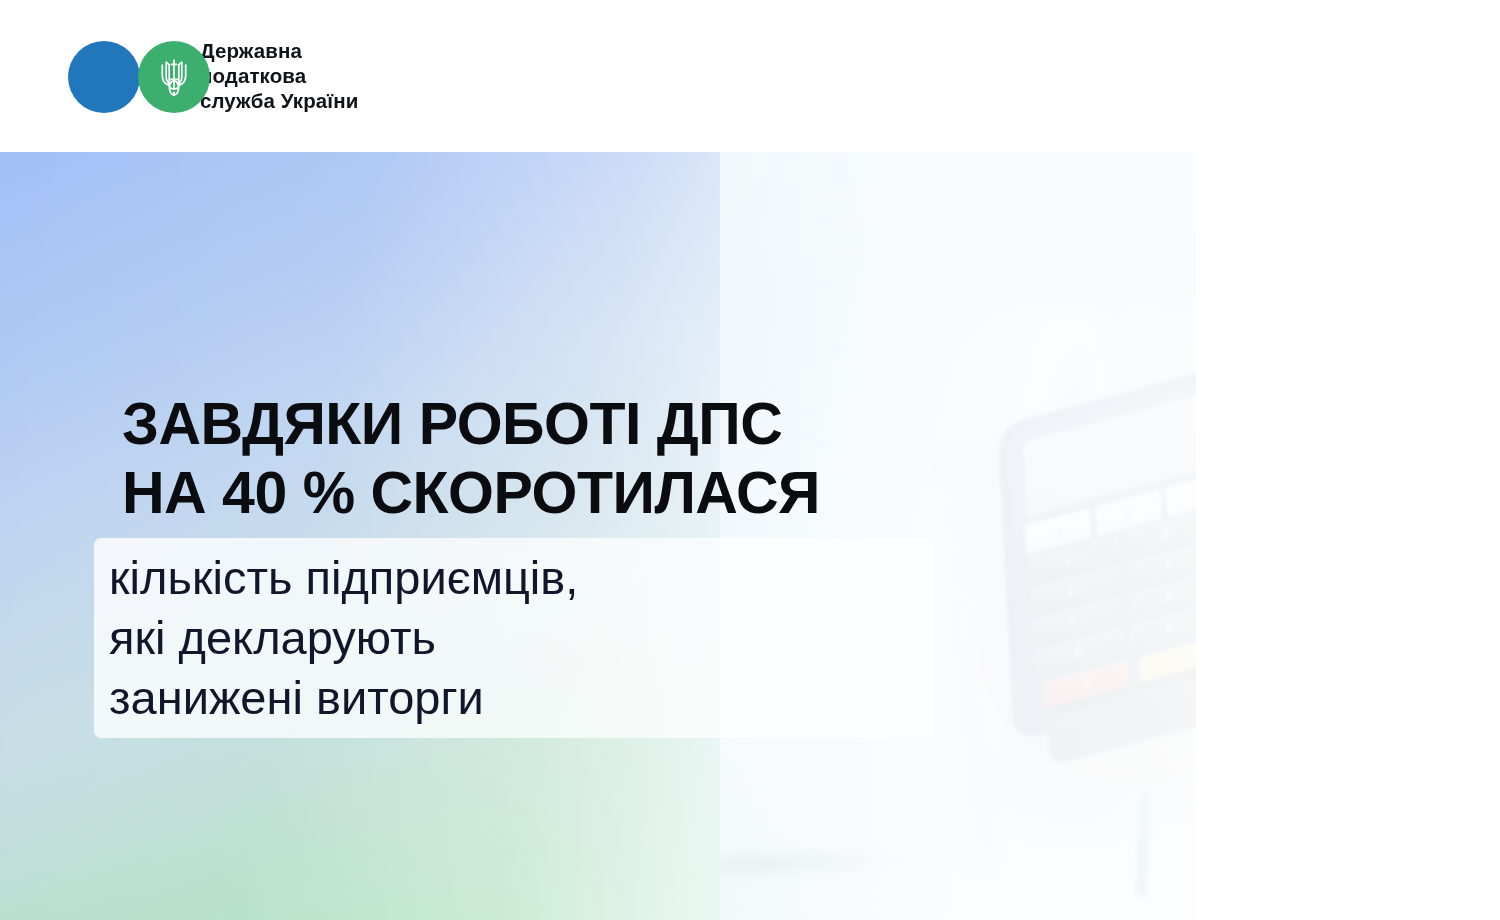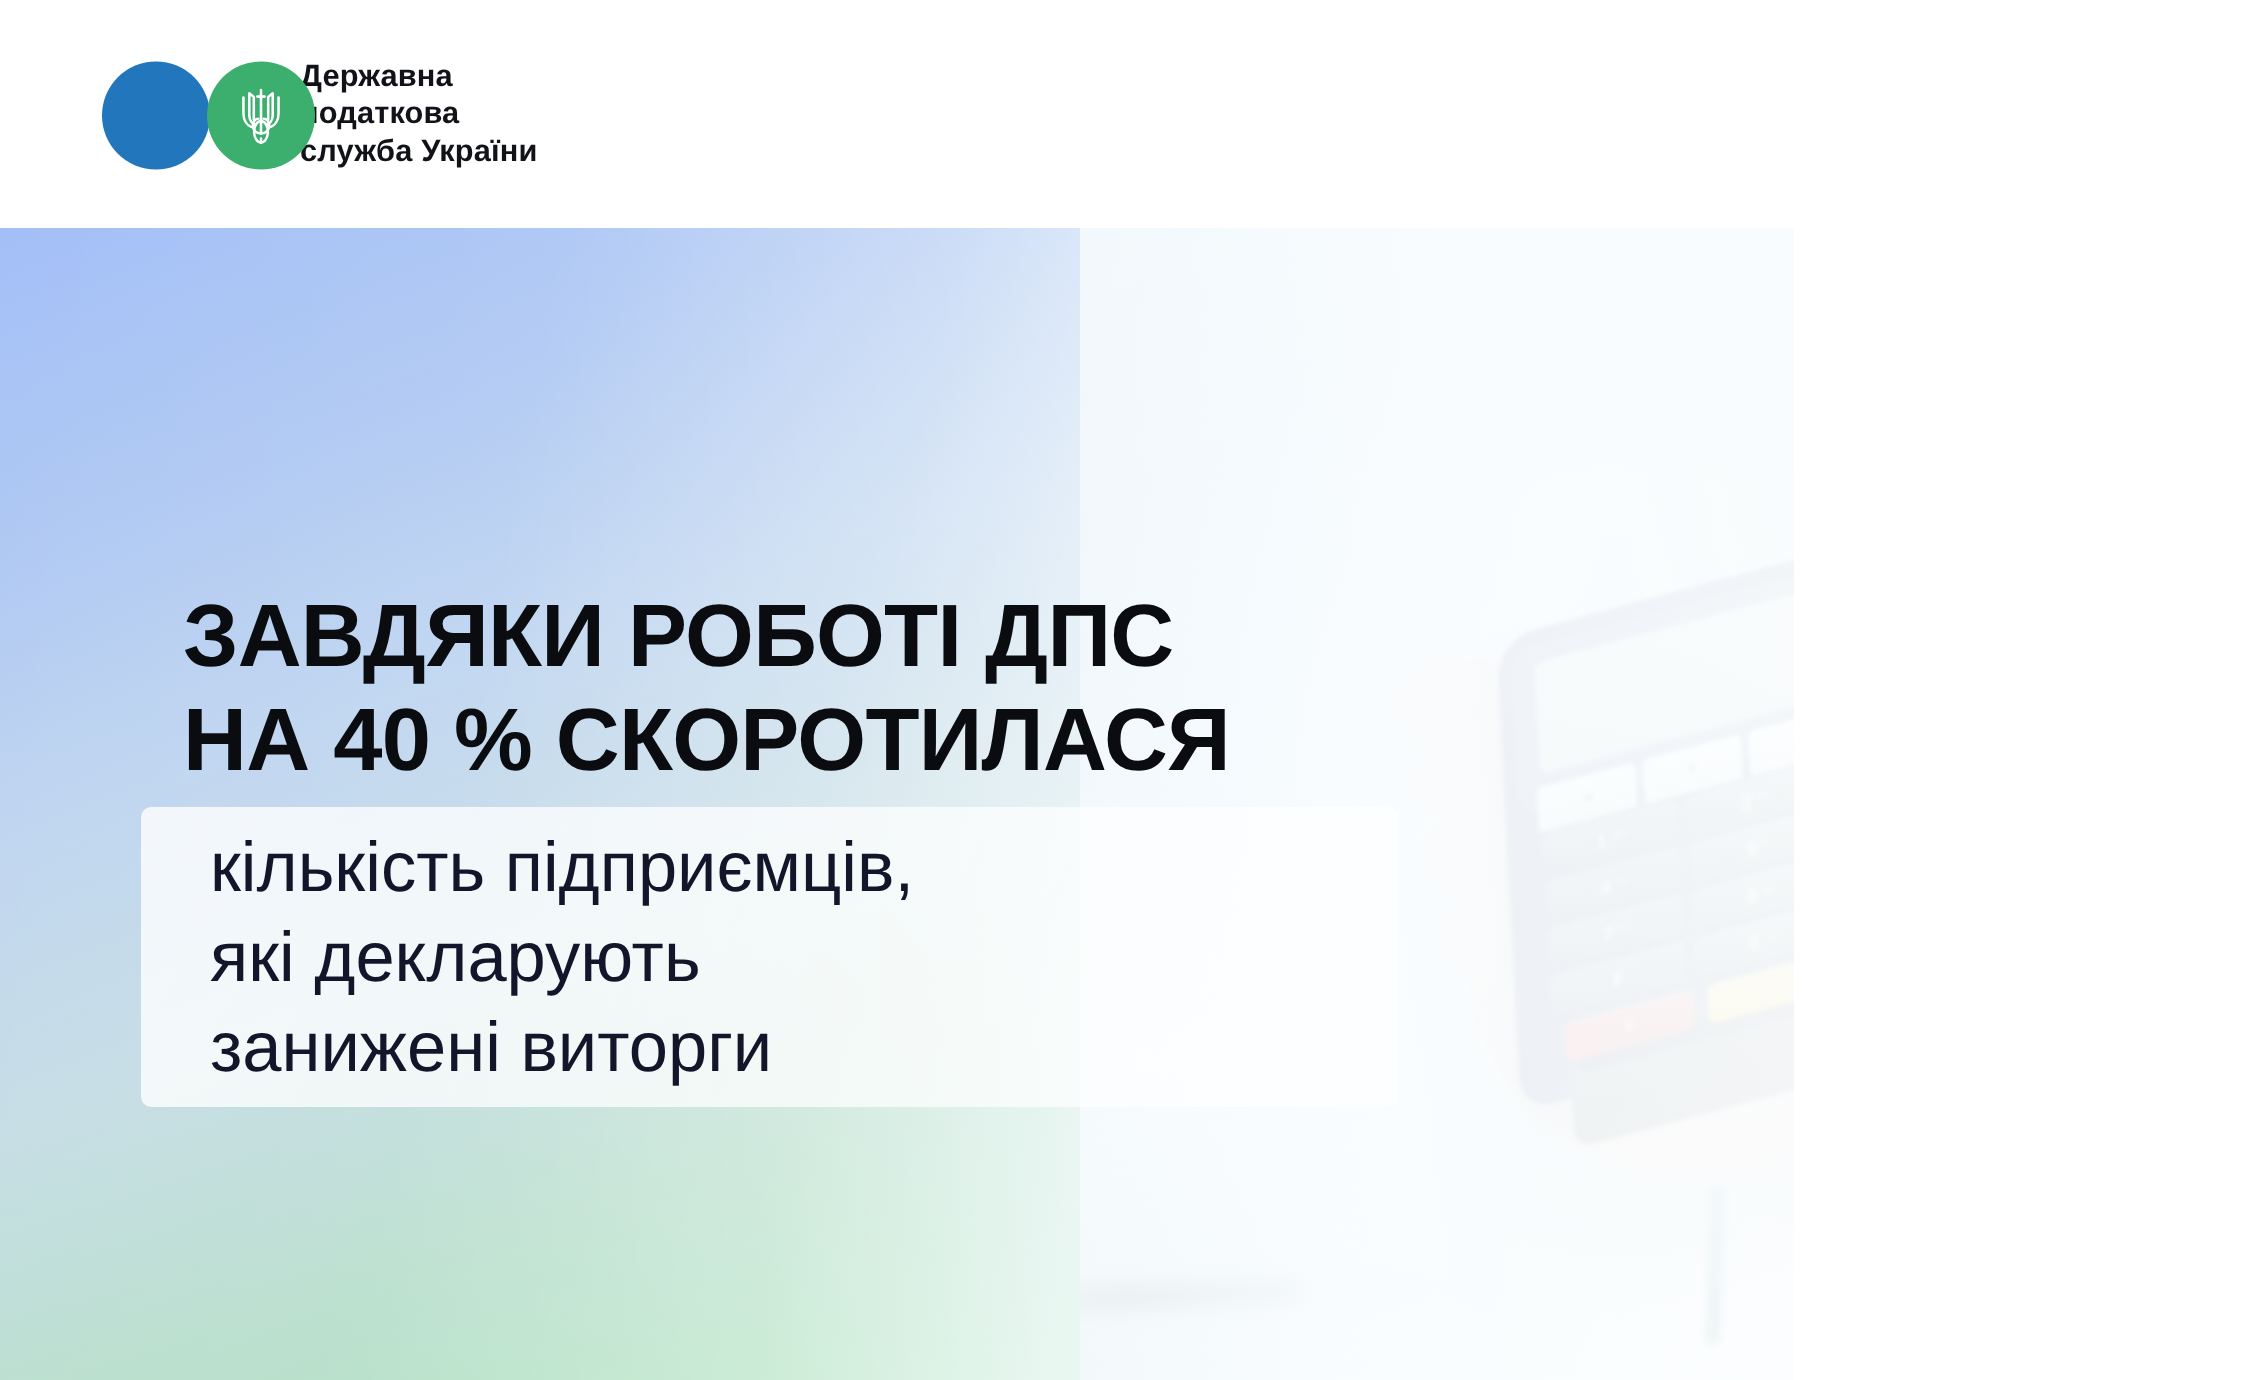--- a/index.html
+++ b/index.html
@@ -432,21 +432,21 @@
     left: 94px;
     top: 386px;
     width: 838px;
     height: 200px;
     border-radius: 7px;
     background: linear-gradient(120deg, rgba(255,255,255,0.80) 0%, rgba(255,255,255,0.74) 45%, rgba(255,255,255,0.66) 100%);
     z-index: 18;
   }
   .subtitle {
     position: absolute;
-    left: 140px;
+    left: 109px;
     top: 396px;
     width: 800px;
     font-size: 47px;
     line-height: 60px;
     font-weight: normal;
     color: #13162a;
     white-space: pre-line;
     z-index: 22;
   }
 </style>

